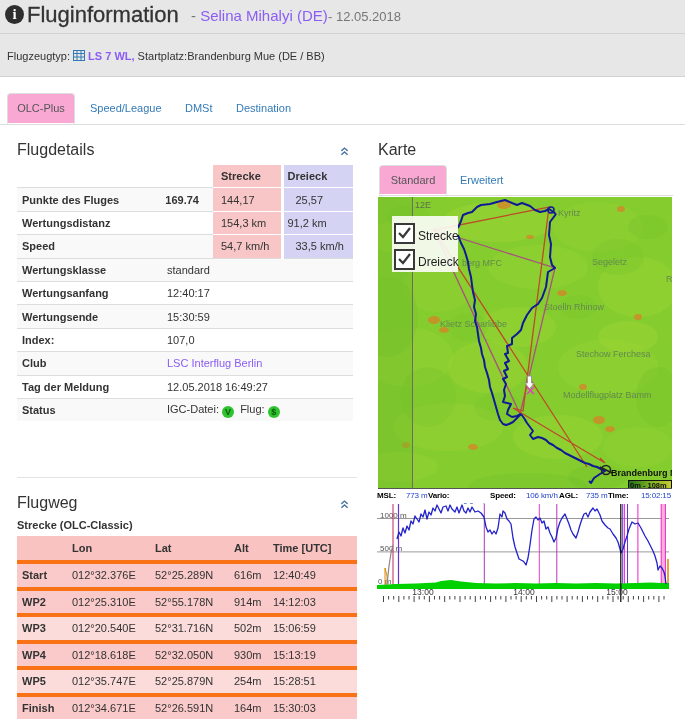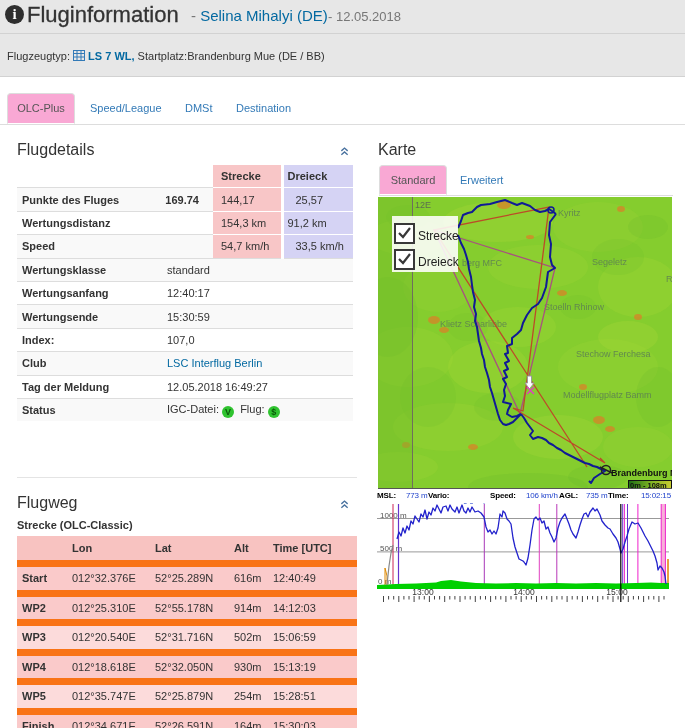--- a/index.html
+++ b/index.html
@@ -1,17 +1,17 @@
 <!DOCTYPE html>
 <html><head><meta charset="utf-8"><title>Fluginformation</title>
 <style>
 html,body{margin:0;padding:0;background:#fff;}
 body{font-family:"Liberation Sans",sans-serif;font-size:11px;color:#333;width:685px;height:728px;position:relative;overflow:hidden;}
 .abs{position:absolute;}
-a{color:#0369a1;text-decoration:none;}
+a{color:#8b5cf6;text-decoration:none;}
 
 #bar1{left:0;top:0;width:685px;height:33px;background:#e7e7e7;border-bottom:1px solid #d2d2d2;}
 #bar2{left:0;top:34px;width:685px;height:42px;background:#e7e7e7;border-bottom:1px solid #d2d2d2;}
 #infoicon{left:5px;top:5px;width:19px;height:19px;border-radius:50%;background:#2e2e2e;color:#fff;font-family:"Liberation Serif",serif;font-weight:bold;font-size:15px;text-align:center;line-height:19px;}
 #title{left:27px;top:2px;font-size:22px;color:#333;-webkit-text-stroke:0.3px #333;}
 #subtitle{left:191px;top:7px;font-size:15px;}
 #subdate{left:328px;top:9px;font-size:13px;color:#777;}
 #bar2txt{left:7px;top:50px;font-size:11px;color:#333;}
 
 #tabline{left:0;top:124px;width:685px;height:1px;background:#ddd;}
@@ -31,21 +31,21 @@
 #tdet td.s{background:#f8c6c7;border-top:1px solid #fff;padding-left:8px;}
 #tdet td.d{background:#d5d3f4;border-top:1px solid #fff;border-left:3px solid #fff;padding-left:4px;}
 #tdet td.hc{font-weight:bold;}
 #tdet tr.odd td{background:#f9f9f9;}
 #tdet tr.odd td.s{background:#f8c6c7;}
 #tdet tr.odd td.d{background:#d5d3f4;padding-left:12px;}
 #hr1{left:17px;top:477px;width:340px;height:1px;background:#e4e4e4;}
 #sub1{left:17px;top:519px;font-weight:bold;font-size:11px;}
 
 #tweg{left:17px;top:536px;width:340px;}
-#tweg td{height:22.5px;padding:0 0 0 5px;border-top:7px solid #f97316;background:#facaca;overflow:hidden;white-space:nowrap;}
+#tweg td{height:22.5px;padding:0 0 0 5px;border-top:4px solid #f97316;background:#facaca;overflow:hidden;white-space:nowrap;}
 #tweg tr.hd td{border-top:none;background:#f8c3c1;font-weight:bold;height:24px;}
 #tweg tr.lt td{background:#fcdbdb;}
 #tweg td.lab{font-weight:bold;}
 
 #karteh{left:378px;top:141px;}
 #tab2line{left:379px;top:195px;width:294px;height:1px;background:#ddd;}
 #tab2{left:379px;top:165px;width:66px;height:28px;line-height:28px;}
 #erw{left:460px;top:174px;}
 #map{left:378px;top:197px;width:294px;height:292px;}
 #mapborder{left:378px;top:488px;width:294px;height:1px;background:#555;}

